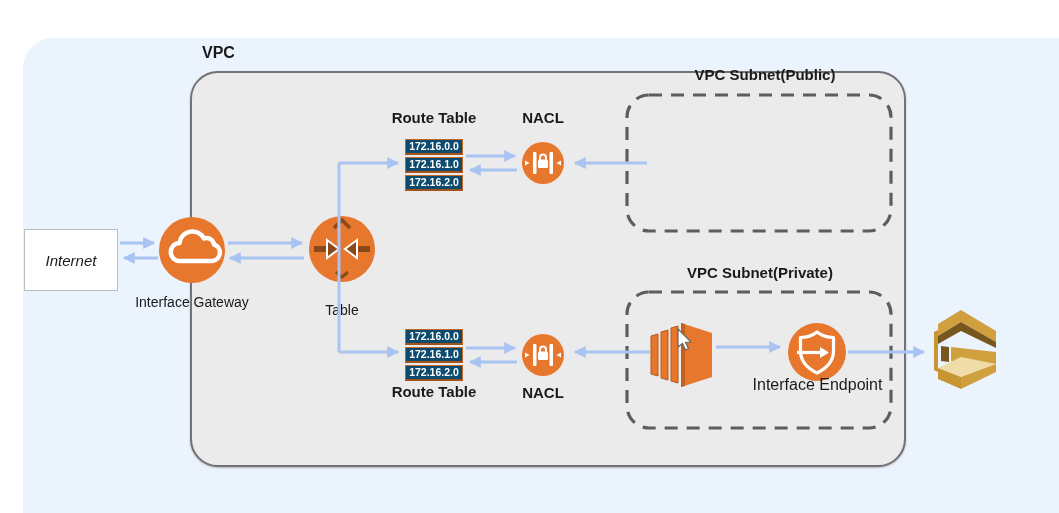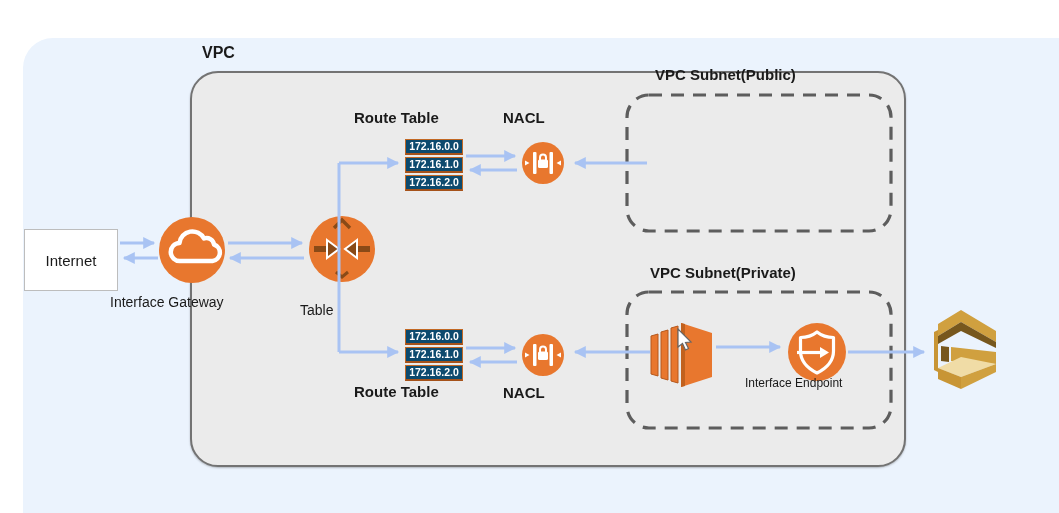--- a/index.html
+++ b/index.html
@@ -11,23 +11,23 @@
     background:#ebf3fd; border-radius:30px 0 0 0; }
 
   .vpc-box { position:absolute; left:190px; top:71px; width:716px; height:396px;
     background:#ebebeb; border:2px solid #737373; border-radius:28px;
     box-shadow:0 1px 2px rgba(0,0,0,0.25); }
 
   .vpc-title { position:absolute; left:202px; top:44px; font-size:16px; font-weight:bold; }
 
   .internet-box { position:absolute; left:24px; top:229px; width:94px; height:62px;
     background:#ffffff; border:1px solid #bdbdbd; display:flex; align-items:center; justify-content:center;
-    font-size:15px; }
+    font-size:15px;font-style:italic; }
 
-  .label { position:absolute; font-size:14px; }
+  .label { position:absolute; text-align:center; font-size:14px; }
   .label.bold { font-weight:bold; font-size:15px; }
 
   .rt-group { position:absolute; width:58px; }
   .rt-box { width:58px; height:16px; margin-bottom:2px; background:#0c4a6e;
     border:1px solid #c26824; border-bottom:2px solid #a5521a;
     color:#ffffff; font-size:10.5px; font-weight:bold; text-align:center; line-height:12px; }
 
   .subnet-svg, .overlay, .icon-svg { position:absolute; }
   .overlay { left:0; top:0; pointer-events:none; }
 </style>
@@ -126,21 +126,21 @@
   </svg>
 
   <svg class="icon-svg" style="left:788px; top:323px;" width="58" height="58">
     <circle cx="29" cy="29" r="29" fill="#e8772e"></circle>
     <g>
       <path d="M29,9 C24,13 18,14.5 12.5,14.5 L12.5,28 C12.5,39 20,45.5 29,50 C38,45.5 45.5,39 45.5,28 L45.5,14.5 C40,14.5 34,13 29,9 Z" fill="none" stroke="#ffffff" stroke-width="3.2" stroke-linejoin="round"></path>
       <line x1="9" y1="29.5" x2="32" y2="29.5" stroke="#ffffff" stroke-width="3.2"></line>
       <polygon points="32,24 41,29.5 32,35" fill="#ffffff"></polygon>
     </g>
   </svg>
-  <div class="label" style="left:745px; top:376px; width:145px; font-size:12px;">Interface Endpoint</div>
+  <div class="label" style="left:745px; top:376px; width:145px; font-size:16px;">Interface Endpoint</div>
 
   <svg class="icon-svg" style="left:930px; top:310px;" width="74" height="80">
     <polygon points="8,14 31,0 66,21 66,32 31,12 8,26" fill="#d0a03f"></polygon>
     <polygon points="4,22 8,20 8,62 4,60" fill="#c89535"></polygon>
     <polygon points="8,26 31,12 66,32 66,38 31,21 8,34" fill="#77571d"></polygon>
     <polygon points="11,36 19,37 19,52 11,51" fill="#77571d"></polygon>
     <polygon points="21,37 66,42 66,54 21,51" fill="#d0a03f"></polygon>
     <polygon points="8,58 31,47 66,54 31,67" fill="#f0dca6"></polygon>
     <polygon points="8,58 31,67 31,79 8,69" fill="#c89535"></polygon>
     <polygon points="31,67 66,54 66,62 31,79" fill="#d0a03f"></polygon>

